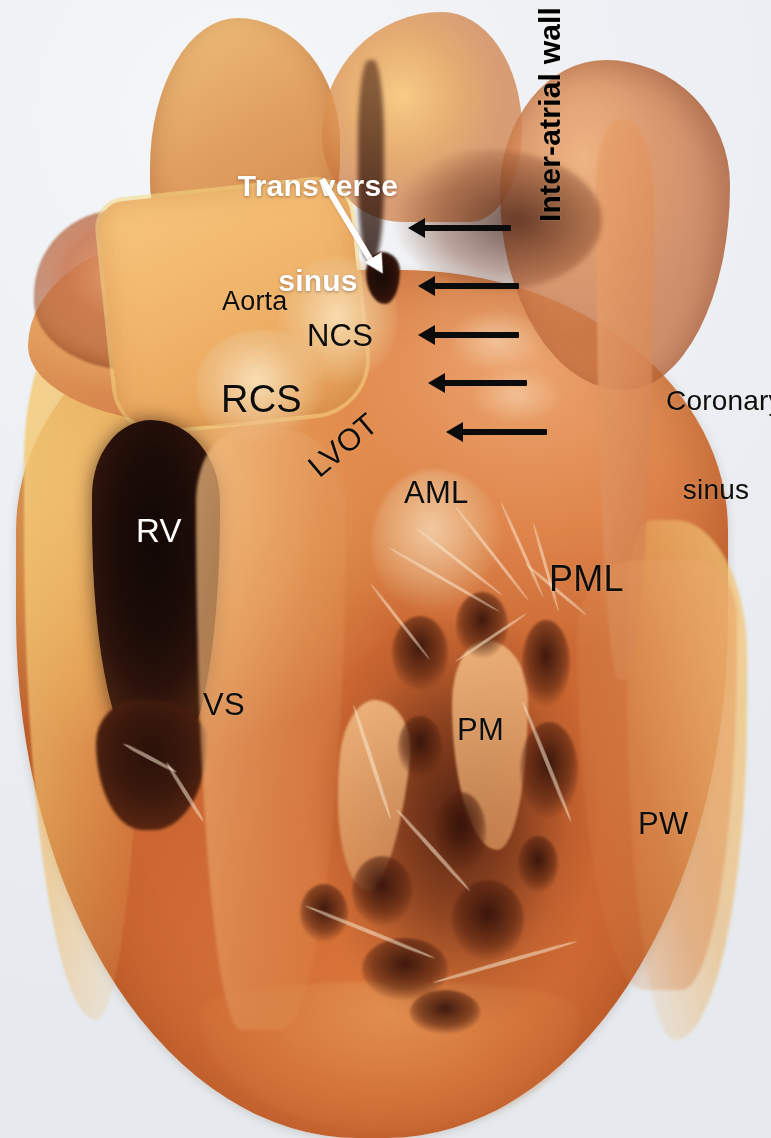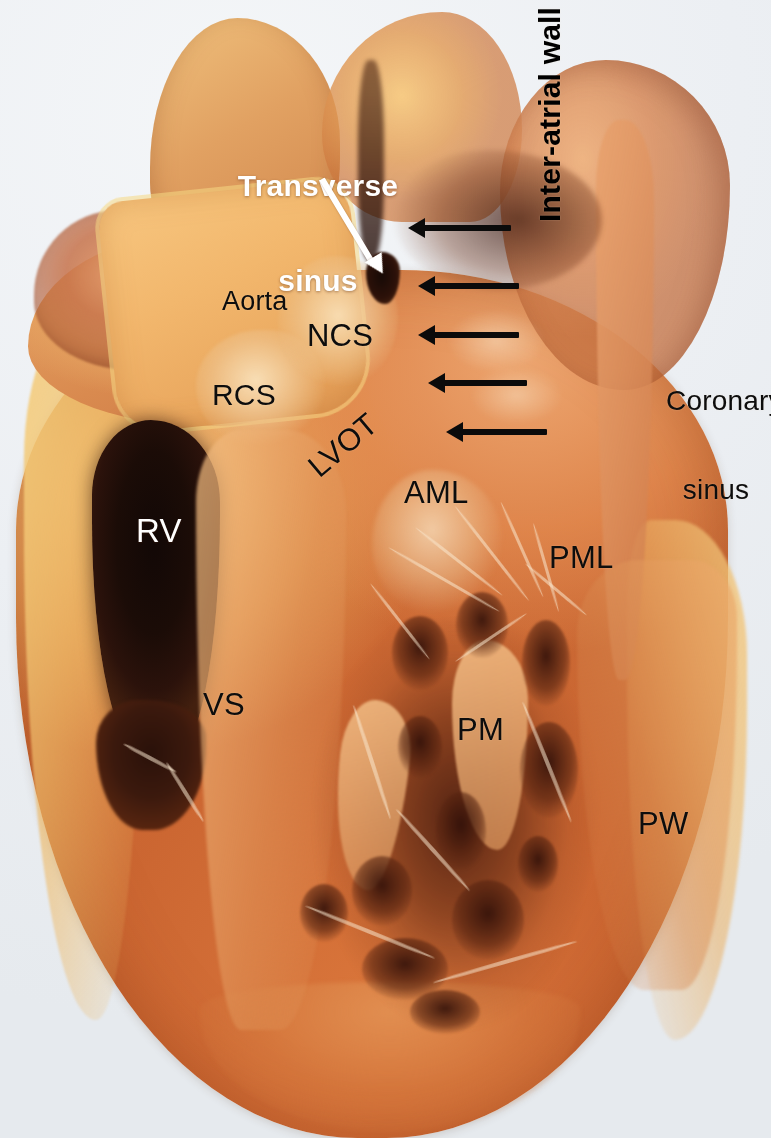--- a/index.html
+++ b/index.html
@@ -426,21 +426,21 @@
 
     <div class="arrow-wht" style="left:322px; top:176px;">
       <div class="shaft" style="left:0; top:0; width:96px; transform-origin:0 50%; transform:rotate(59deg);"></div>
       <div class="head" style="left:46px; top:80px; transform:rotate(-31deg);"></div>
     </div>
 
     <div class="lbl" style="left:222px; top:287px; font-size:27px;">Aorta</div>
 
     <div class="lbl" style="left:307px; top:320px; font-size:31px;text-align:right;">NCS</div>
 
-    <div class="lbl" style="left:212px; top:379px; font-size:30px;">RCS</div>
+    <div class="lbl" style="left:221px; top:379px; font-size:38px;">RCS</div>
 
     <div class="lbl" style="left:313px; top:455px; font-size:31px; transform:rotate(-40deg); transform-origin:0 50%;">LVOT</div>
 
     <div class="lbl" style="left:404px; top:477px; font-size:31px;">AML</div>
 
     <div class="lbl bold-black" style="left:534px; top:222px; font-size:30px; transform:rotate(-90deg); transform-origin:0 0; white-space:nowrap;">Inter-atrial wall</div>
 
     <div class="arrow-blk" style="left:408px; top:228px;">
       <div class="head"></div>
       <div class="shaft" style="width:90px;"></div>
@@ -460,21 +460,21 @@
     <div class="arrow-blk" style="left:446px; top:432px;">
       <div class="head"></div>
       <div class="shaft" style="width:88px;"></div>
     </div>
 
     <div class="lbl" style="left:666px; top:327px; width:100px; font-size:28px; text-align:center;">
       <div>Coronary</div>
       <div>sinus</div>
     </div>
 
-    <div class="lbl" style="left:549px; top:542px; font-size:31px;">PML</div>
+    <div class="lbl" style="left:549px; top:560px; font-size:36px;">PML</div>
 
     <div class="lbl white" style="left:136px; top:514px; font-size:33px;">RV</div>
 
     <div class="lbl" style="left:203px; top:689px; font-size:31px;">VS</div>
 
     <div class="lbl" style="left:457px; top:714px; font-size:31px;">PM</div>
 
     <div class="lbl" style="left:638px; top:808px; font-size:31px;">PW</div>
 
   </div>

